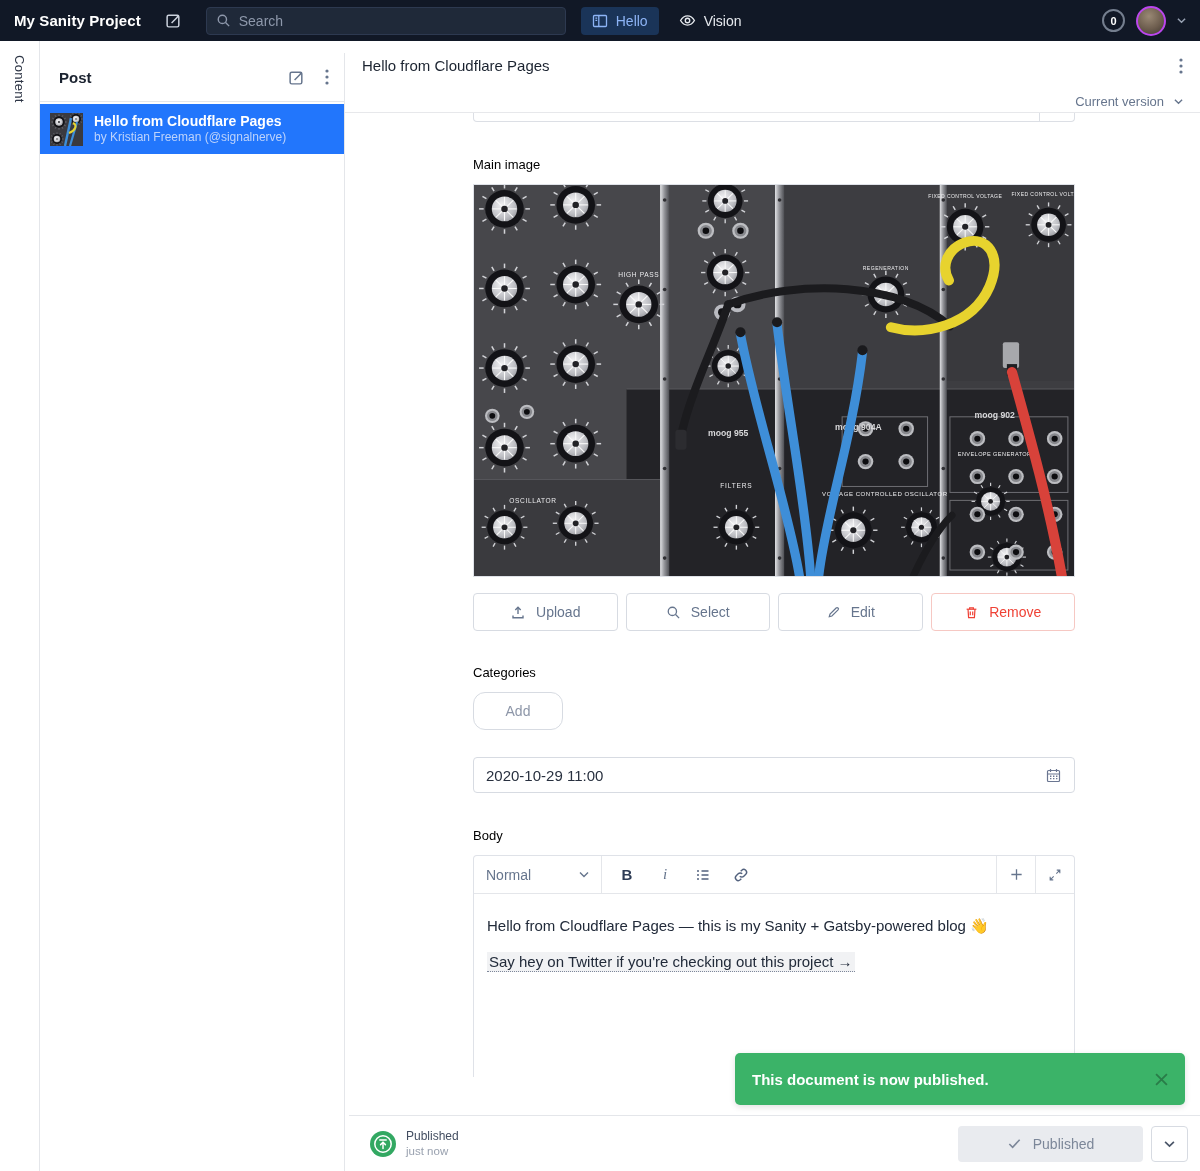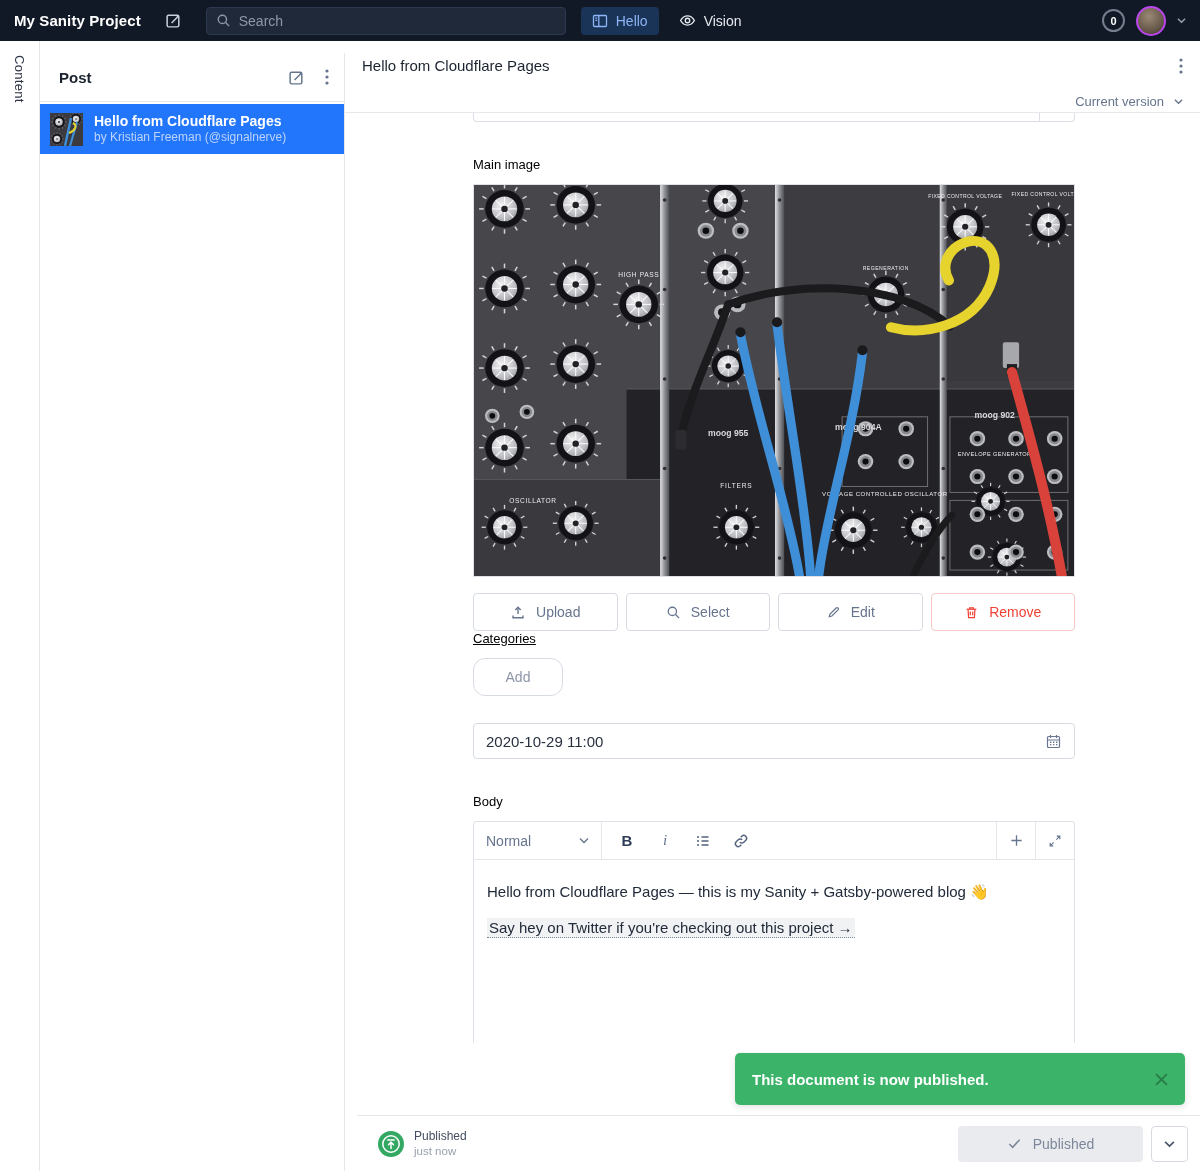--- a/index.html
+++ b/index.html
@@ -42,21 +42,21 @@
   .doc-dots{margin-left:auto;color:#66758d;display:flex;cursor:pointer;}
   .version-row{height:23px;border-bottom:1px solid #e7e8eb;display:flex;align-items:center;justify-content:flex-end;padding:0 17px;color:#66758d;font-size:13px;gap:10px;cursor:pointer;}
   .doc-scroll{position:absolute;top:72px;left:0;right:0;bottom:56px;overflow:hidden;}
   .col{margin-left:128px;width:602px;}
 
   .partial-field{height:9px;border:1px solid #dcdfe5;border-top:0;border-radius:0 0 4px 4px;position:relative;}
   .partial-field i{position:absolute;right:34px;top:0;bottom:0;width:1px;background:#dcdfe5;}
 
   .field-label{font-size:13px;font-weight:500;color:#000000;}
   .lbl-image{margin-top:35px;}
-  .lbl-categories{text-decoration:underline;}
+  .lbl-categories{margin-top:34px;}
   .lbl-published{margin-top:34px;}
   .lbl-body{margin-top:35px;}
 
   .image-box{margin-top:12px;height:393px;border:1px solid #dfe2e8;overflow:hidden;}
   .photo{display:block;width:100%;height:100%;}
 
   .img-buttons{display:flex;gap:8px;margin-top:16px;}
   .btn{flex:1;height:38px;border:1px solid #d7dbe2;border-radius:4px;background:#fff;display:flex;align-items:center;justify-content:center;gap:10px;font-size:14px;font-weight:500;color:#66758d;cursor:pointer;}
   .btn.remove{color:#ef4236;border-color:#f6c8c3;}
 
@@ -76,21 +76,21 @@
   .tb-ic{color:#53627e;}
   .tb-right{margin-left:auto;display:flex;}
   .tb-cell{width:39px;border-left:1px solid #e4e6ea;display:flex;align-items:center;justify-content:center;color:#66758d;cursor:pointer;}
   .body-content{padding:21px 13px;font-size:15px;color:#222b3a;line-height:22px;}
   .body-content p{margin-bottom:14px;}
   .body-link{background:#f1f2f4;border-bottom:1px dotted #7e879a;padding:1px 2px;cursor:pointer;}
 
   .toast{position:absolute;right:15px;bottom:66px;width:450px;height:52px;background:#3bb368;border-radius:5px;display:flex;align-items:center;padding:0 17px;color:#fff;font-size:15px;font-weight:600;box-shadow:0 2px 6px rgba(0,0,0,.12);}
   .toast-x{margin-left:auto;display:flex;cursor:pointer;}
 
-  .footer{position:absolute;left:12px;right:0;bottom:0;height:56px;border-top:1px solid #e4e6ea;background:#fff;display:flex;align-items:center;padding:0 12px 0 21px;}
+  .footer{position:absolute;left:4px;right:0;bottom:0;height:56px;border-top:1px solid #e4e6ea;background:#fff;display:flex;align-items:center;padding:0 12px 0 21px;}
   .pub-meta{margin-left:10px;}
   .pub-t1{font-size:12px;color:#434e61;font-weight:500;line-height:15px;}
   .pub-t2{font-size:11.5px;color:#99a1af;line-height:14px;}
   .footer-right{margin-left:auto;display:flex;gap:8px;align-items:center;}
   .published-btn{width:185px;height:36px;background:#e9ebef;border-radius:4px;display:flex;align-items:center;justify-content:center;gap:11px;color:#7c8799;font-size:14px;font-weight:500;cursor:default;}
   .chev-btn{width:37px;height:36px;border:1px solid #d7dbe2;border-radius:4px;background:#fff;display:flex;align-items:center;justify-content:center;color:#4a5568;cursor:pointer;}
   svg{flex:none;}
 </style>
 </head>
 <body>

